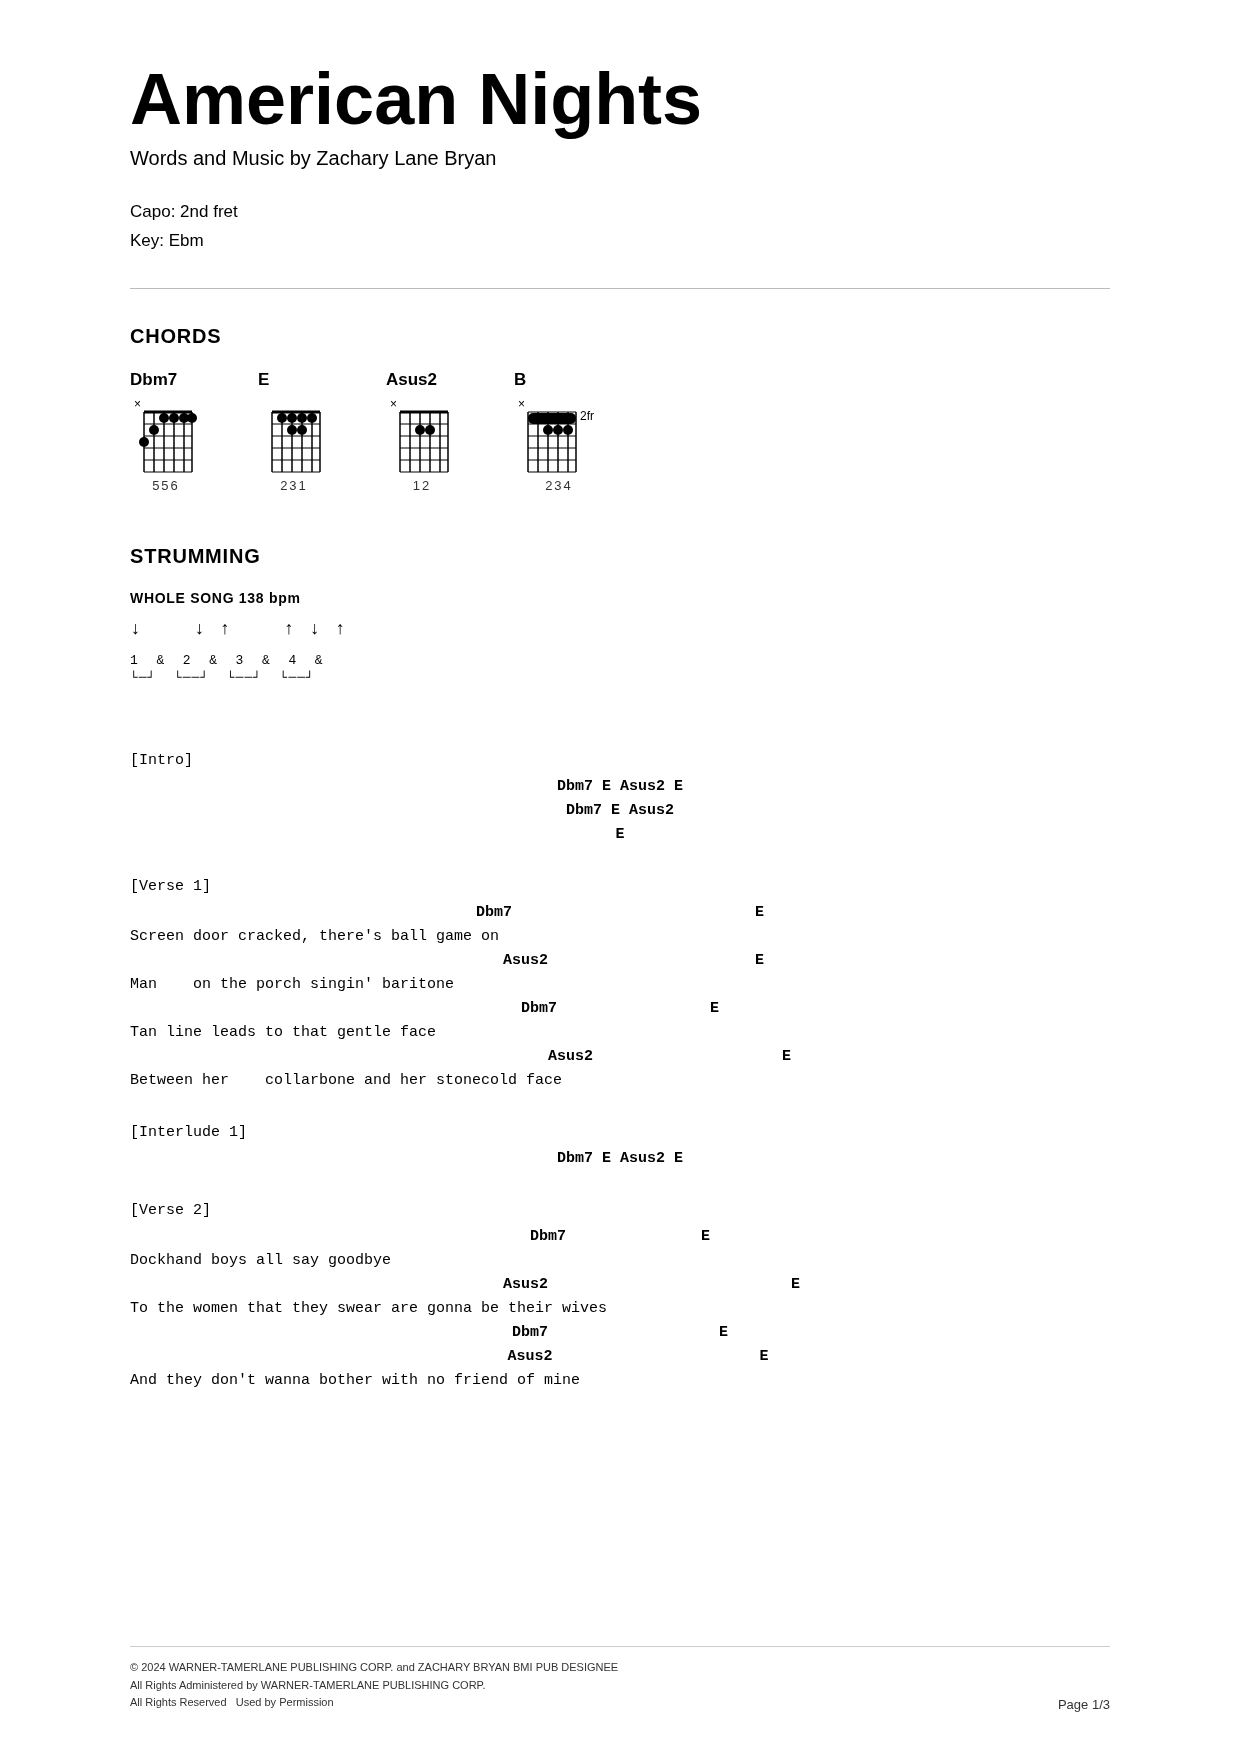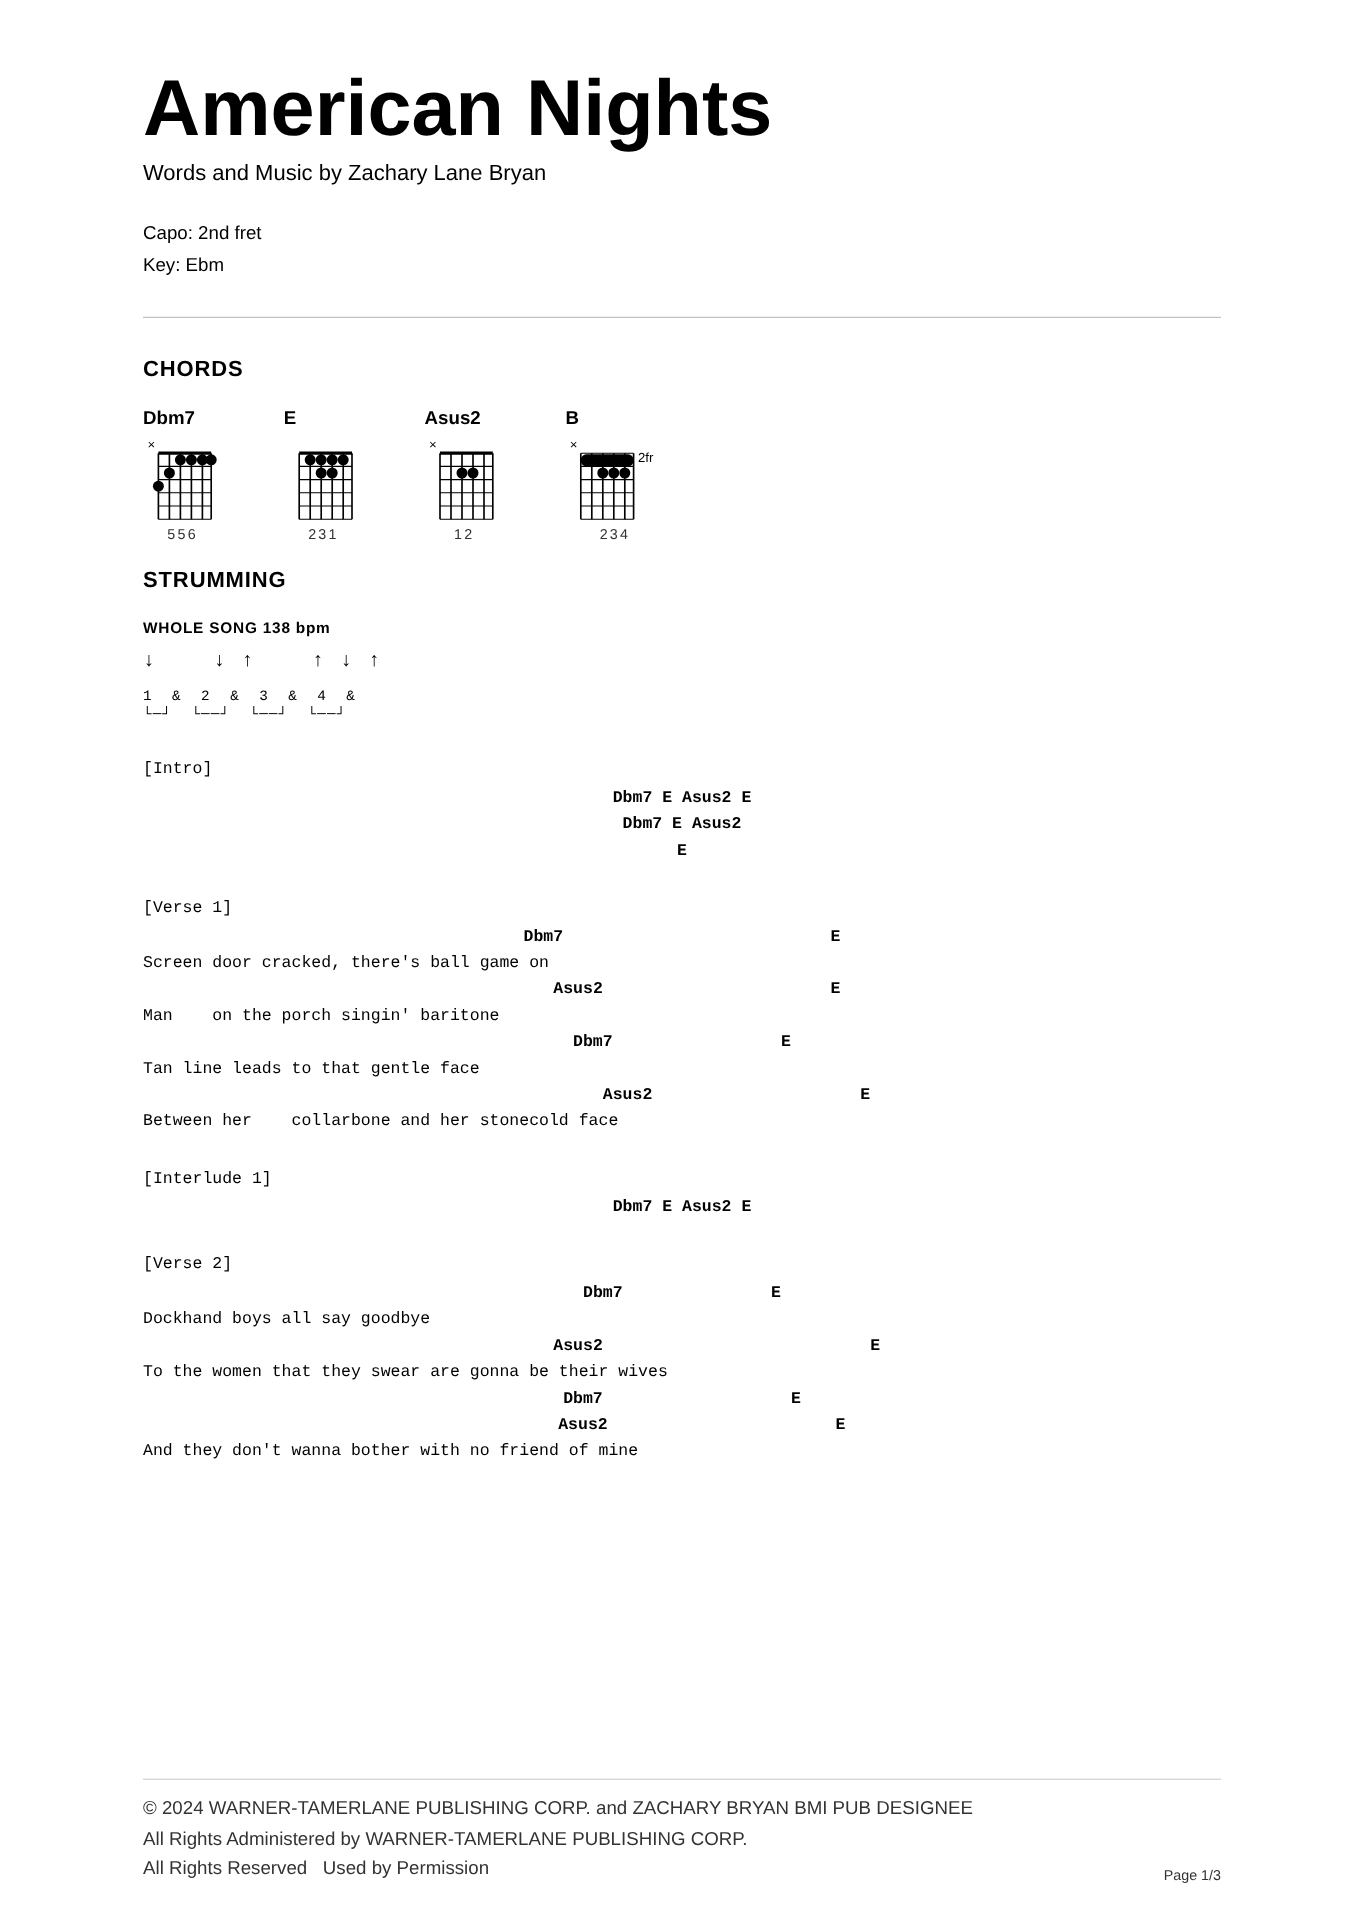--- a/index.html
+++ b/index.html
@@ -37,21 +37,21 @@
       font-size: 20px;
       font-weight: 900;
       letter-spacing: 0.04em;
       margin-bottom: 22px;
     }
     
     .chords-row {
       display: flex;
       gap: 56px;
       align-items: flex-end;
-      margin-bottom: 24px;
+      margin-bottom: 52px;
     }
     .chord-box {
       display: flex;
       flex-direction: column;
       align-items: center;
     }
     .chord-name {
       font-size: 17px;
       font-weight: 700;
       margin-bottom: 6px;
@@ -61,21 +61,21 @@
       font-size: 13px;
       color: #333;
       letter-spacing: 2px;
     }
     
     svg.chord {
       display: block;
     }
     
     .strumming-section {
-      margin-bottom: 31px;
+      margin-bottom: 64px;
     }
     .whole-song-label {
       font-size: 14px;
       font-weight: 700;
       letter-spacing: 0.05em;
       margin-bottom: 10px;
     }
     .strum-pattern {
       font-family: 'Courier New', Courier, monospace;
       font-size: 18px;
@@ -123,21 +123,21 @@
       bottom: 40px;
       left: 130px;
       right: 130px;
       display: flex;
       justify-content: space-between;
       align-items: flex-end;
       border-top: 1px solid #ccc;
       padding-top: 12px;
     }
     .footer-left {
-      font-size: 17px;
+      font-size: 11px;
       line-height: 1.6;
       color: #333;
     }
     .footer-right {
       font-size: 13px;
       color: #333;
     }
   </style>
 </head>
 <body>

